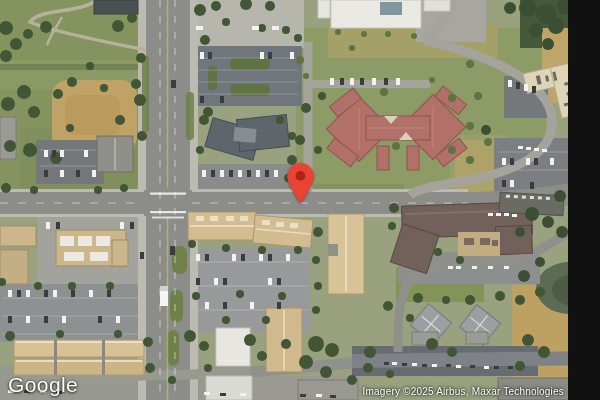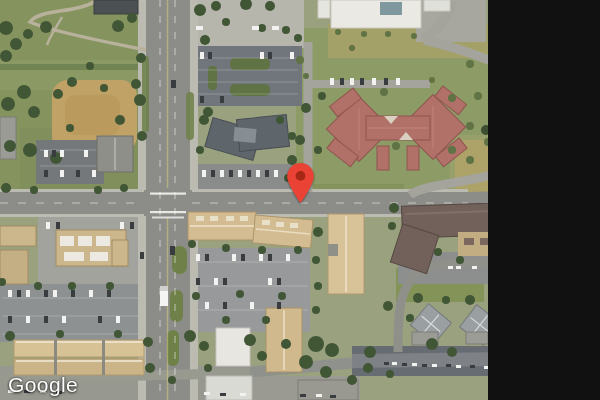--- a/index.html
+++ b/index.html
@@ -1,17 +1,17 @@
 <!DOCTYPE html>
 <html><head>
 <meta charset="utf-8">
 <style>
   html,body{margin:0;padding:0;background:#111;}
   .viewport{
-    position:relative;width:488px;height:400px;overflow:hidden;
+    position:relative;width:568px;height:400px;overflow:hidden;
     font-family:"Liberation Sans",sans-serif;cursor:grab;
   }
   svg.scene{display:block;width:600px;height:400px;}
   .google-logo{
     position:absolute;left:8px;bottom:5px;color:#fff;
     font-size:21px;font-weight:500;letter-spacing:.4px;line-height:1;
     text-shadow:0 1px 3px rgba(0,0,0,.75),0 0 2px rgba(0,0,0,.6);
     user-select:none;
   }
   .attribution{
@@ -542,14 +542,15 @@
   </svg>
 
   <div class="marker">
     <svg viewBox="0 0 24 36">
       <path d="M12 0C5.37 0 0 5.37 0 12c0 7.5 12 24 12 24s12-16.5 12-24C24 5.37 18.63 0 12 0z" fill="#EA4335"></path>
       <circle cx="12" cy="11.6" r="4.4" fill="#A52714"></circle>
     </svg>
   </div>
 
   <div class="google-logo">Google</div>
+  <div class="attribution">Imagery ©2025 Airbus, Maxar Technologies</div>
 
 </div>
 
 </body></html>

